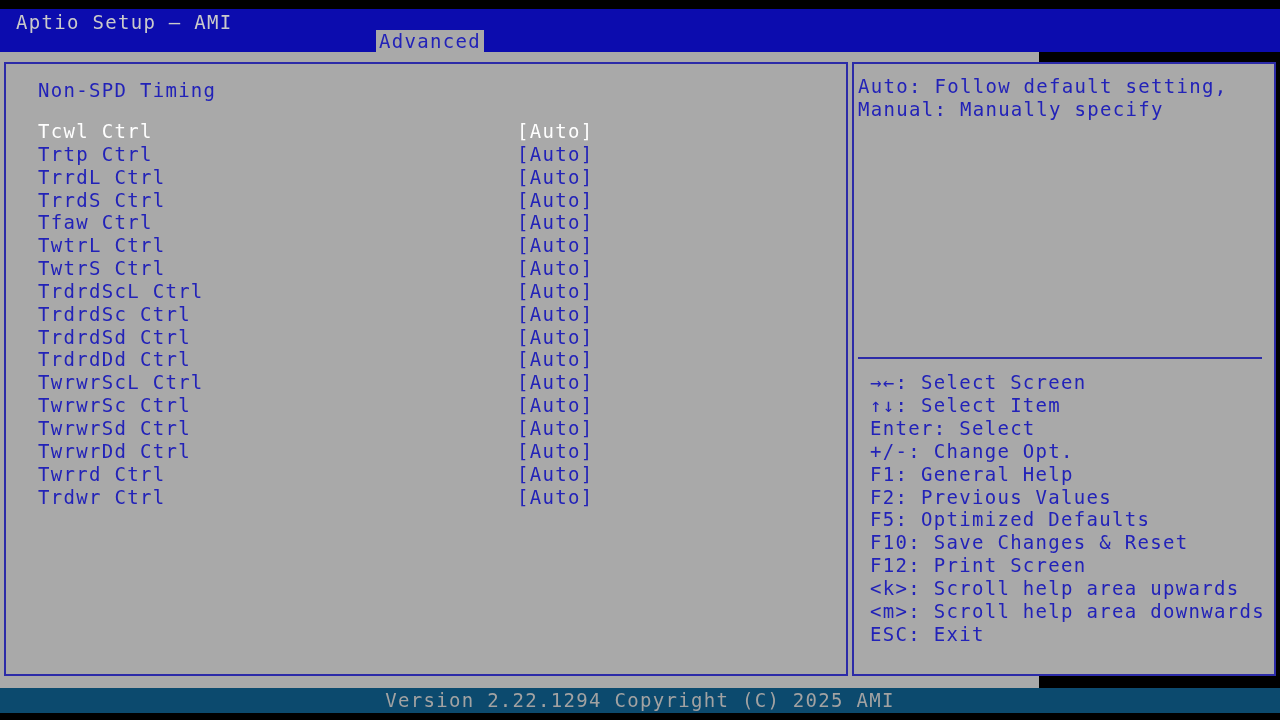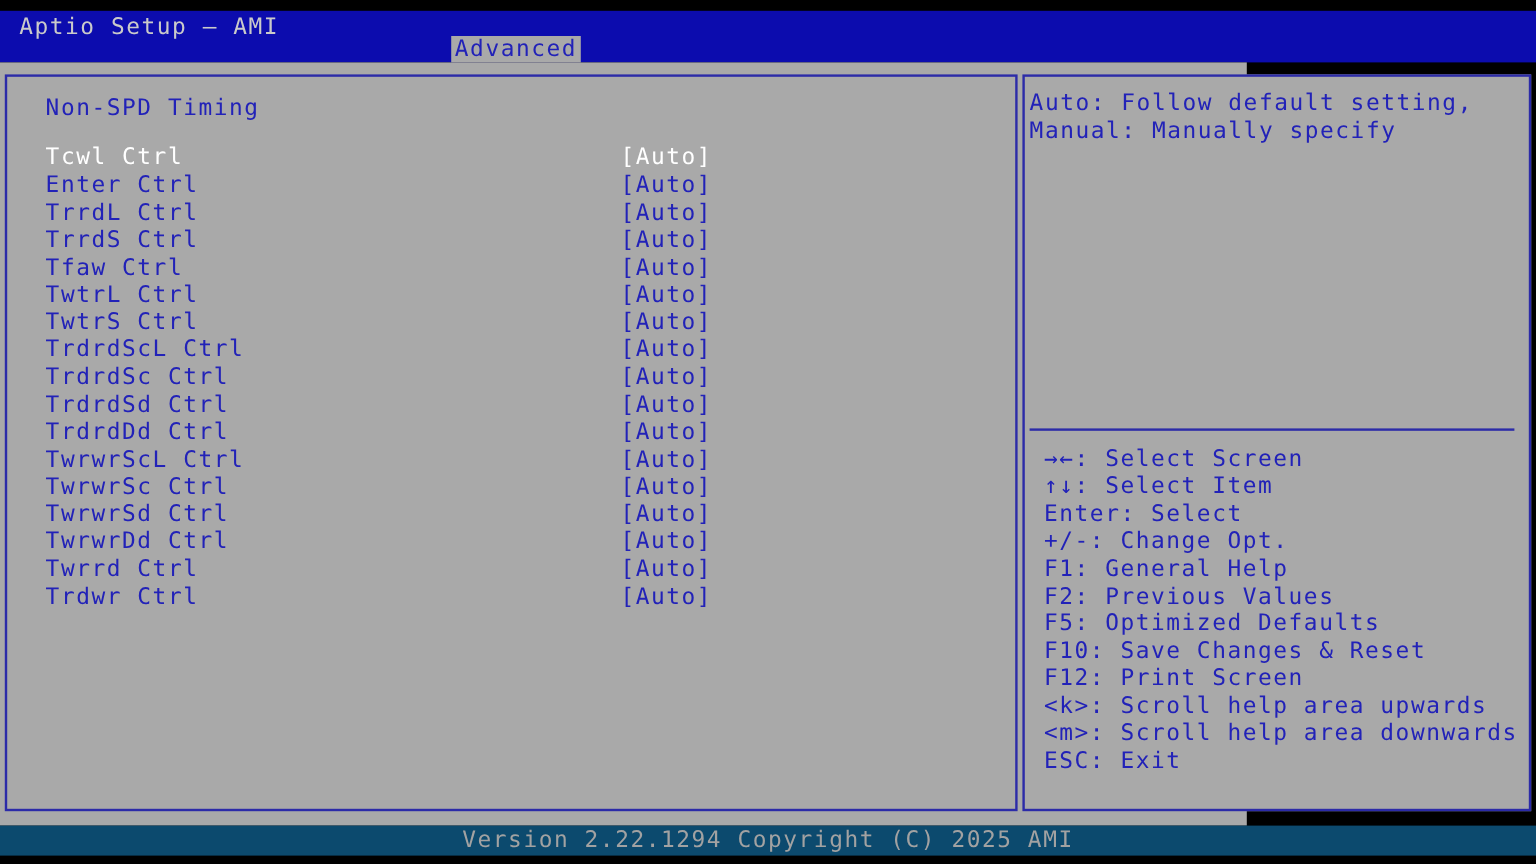--- a/index.html
+++ b/index.html
@@ -45,21 +45,21 @@
   .right-panel { left:852px; width:420px; }
 
   .panel-heading {
     position:absolute; left:32px; top:15px; height:22px; line-height:22px;
     color:#2222B8; white-space:nowrap;
   }
 
   .items { position:absolute; left:0; top:56px; width:840px; }
   .item-row {
     position:relative; height:22.85px;
-    display:flex; align-items:center;
+    display:flex; align-items:flex-start;
     padding-left:32px; box-sizing:border-box;
     color:#2222B8; white-space:nowrap;
     cursor:default;
   }
   .item-row .item-value { position:absolute; left:511px; }
   .item-row.selected { color:#FFFFFF; }
 
   .help-text {
     position:absolute; left:4px; top:11px; width:408px;
     color:#2222B8; line-height:23px; white-space:nowrap;
@@ -97,21 +97,21 @@
   <div class="main">
 
     <div class="panel left-panel">
       <div class="panel-heading">Non-SPD Timing</div>
       <div class="items">
         <div class="item-row selected">
           <span class="item-label">Tcwl Ctrl</span>
           <span class="item-value">[Auto]</span>
         </div>
         <div class="item-row">
-          <span class="item-label">Enter Ctrl</span>
+          <span class="item-label">Trtp Ctrl</span>
           <span class="item-value">[Auto]</span>
         </div>
         <div class="item-row">
           <span class="item-label">TrrdL Ctrl</span>
           <span class="item-value">[Auto]</span>
         </div>
         <div class="item-row">
           <span class="item-label">TrrdS Ctrl</span>
           <span class="item-value">[Auto]</span>
         </div>

